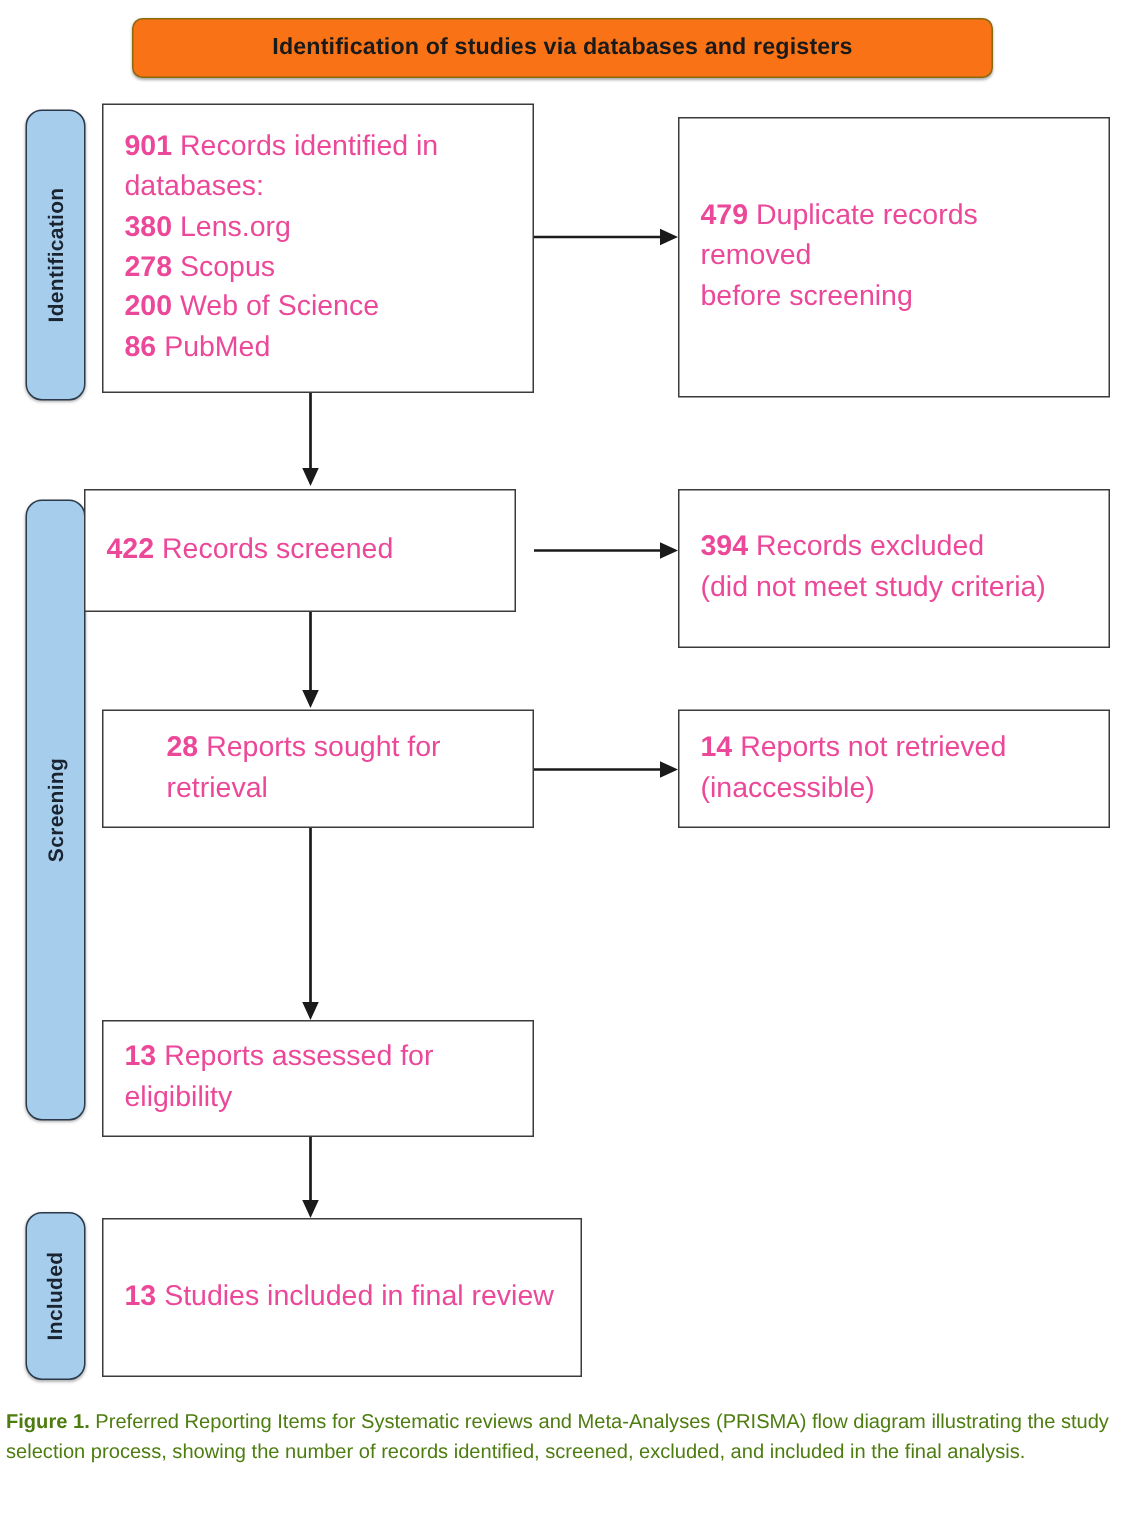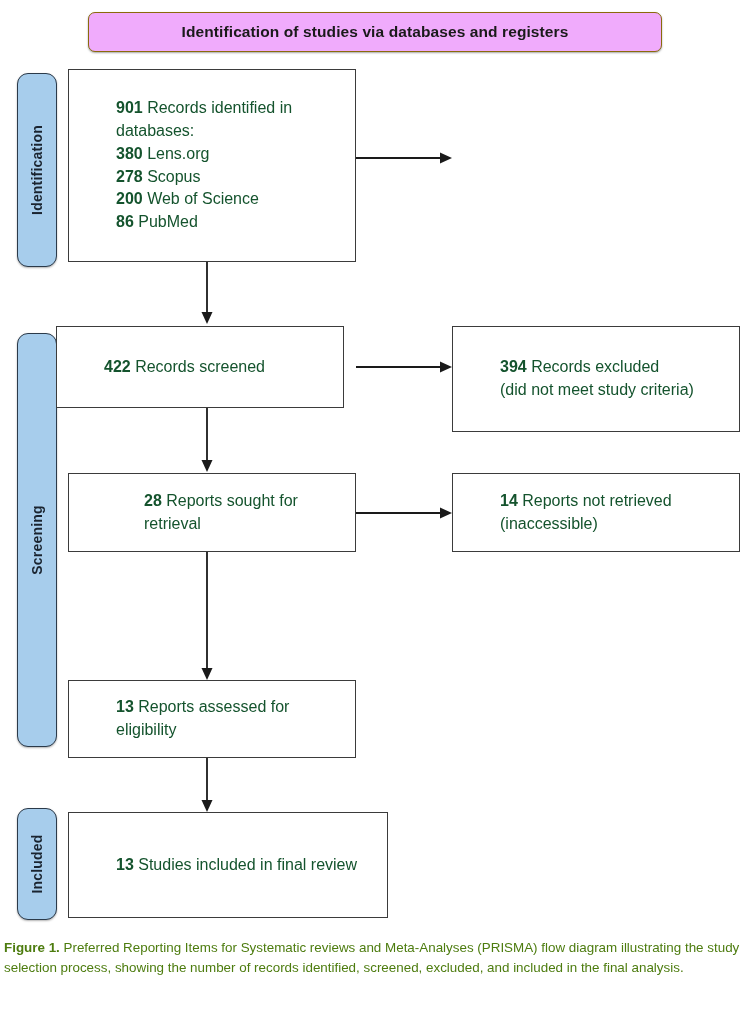--- a/index.html
+++ b/index.html
@@ -24,21 +24,21 @@
     height: 1018px;
   }
 
   
   .banner {
     position: absolute;
     left: 88px;
     top: 12px;
     width: 572px;
     height: 38px;
-    background: #f0abfc;
+    background: #f97316;
     border: 1px solid #8a6a0c;
     border-radius: 7px;
     box-shadow: 0 1px 2px rgba(0,0,0,0.35);
     display: flex;
     align-items: center;
     justify-content: center;
   }
   .banner-text {
     font-size: 15.5px;
     font-weight: bold;
@@ -77,24 +77,23 @@
   .box {
     position: absolute;
     background: #ffffff;
     border: 1.7px solid #3b3b3b;
     box-sizing: border-box;
     display: flex;
     align-items: center;
     padding: 0 14px;
   }
   .box-text {
-    font-size: 16px;
+    font-size: 19px;
     line-height: 1.42;
-    color: #14532d;
-    margin-left: 33px;
+    color: #ec4899;
   }
   .box-text b { font-weight: bold; }
 
   .box-identified     { left: 68px;  top: 69px;  width: 288px; height: 193px; }
   .box-duplicates     { left: 452px; top: 78px;  width: 288px; height: 187px; }
   .box-screened       { left: 56px;  top: 326px; width: 288px; height: 82px;  }
   .box-excluded       { left: 452px; top: 326px; width: 288px; height: 106px;  }
   .box-sought         { left: 68px;  top: 473px; width: 288px; height: 79px; padding-left: 42px;  }
   .box-notretrieved   { left: 452px; top: 473px; width: 288px; height: 79px;  }
   .box-assessed       { left: 68px;  top: 680px; width: 288px; height: 78px;  }
@@ -134,20 +133,23 @@
     <span class="phase-text">Screening</span>
   </div>
   <div class="phase phase-included">
     <span class="phase-text">Included</span>
   </div>
 
   <div class="box box-identified">
     <div class="box-text"><b>901</b> Records identified in<br>databases:<br><b>380</b> Lens.org<br><b>278</b> Scopus<br><b>200</b> Web of Science<br><b>86</b> PubMed</div>
   </div>
 
+  <div class="box box-duplicates">
+    <div class="box-text"><b>479</b> Duplicate records removed<br>before screening</div>
+  </div>
 
   <div class="box box-screened">
     <div class="box-text"><b>422</b> Records screened</div>
   </div>
 
   <div class="box box-excluded">
     <div class="box-text"><b>394</b> Records excluded<br>(did not meet study criteria)</div>
   </div>
 
   <div class="box box-sought">

